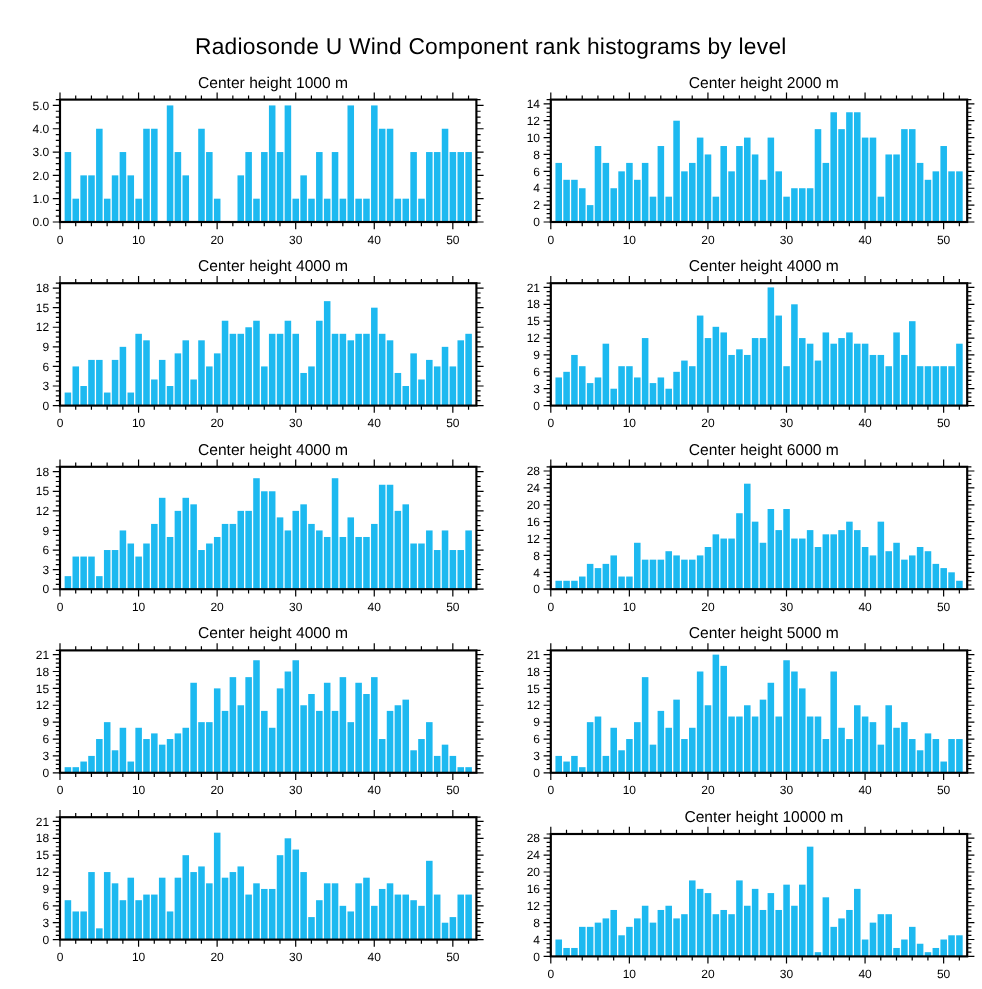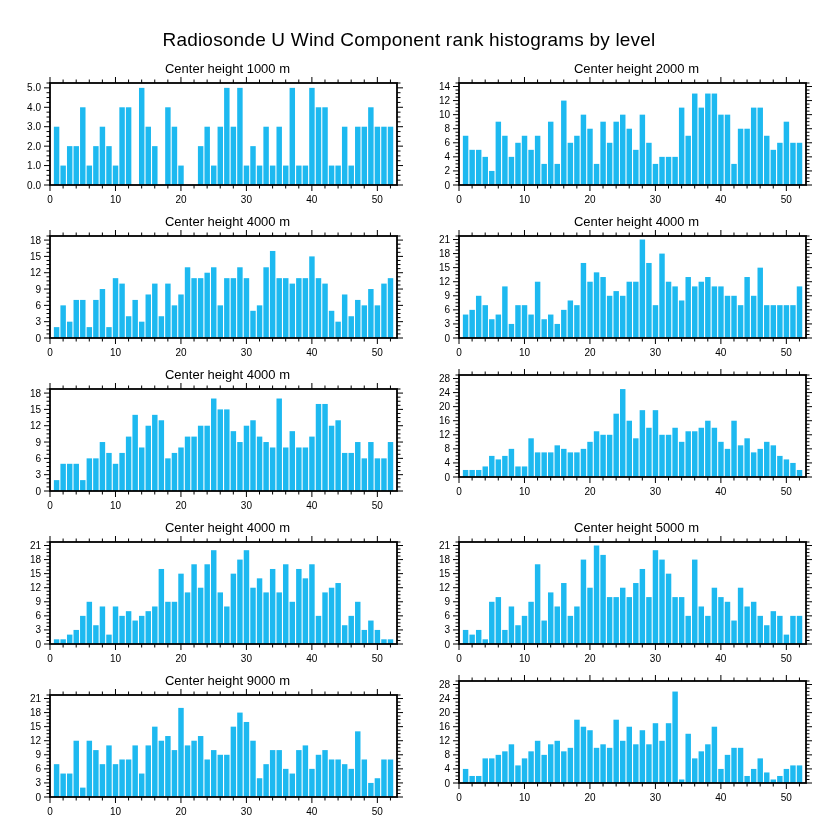--- a/index.html
+++ b/index.html
@@ -945,20 +945,21 @@
         <text x="41" y="14.579999999999998" text-anchor="end" class="ylab">18</text>
         <text x="50" y="127" text-anchor="middle" class="xlab">0</text>
         <text x="115.47169811320755" y="127" text-anchor="middle" class="xlab">10</text>
         <text x="180.9433962264151" y="127" text-anchor="middle" class="xlab">20</text>
         <text x="246.41509433962264" y="127" text-anchor="middle" class="xlab">30</text>
         <text x="311.8867924528302" y="127" text-anchor="middle" class="xlab">40</text>
         <text x="377.35849056603774" y="127" text-anchor="middle" class="xlab">50</text>
       </svg>
     </div>
     <div class="panel">
+      <div class="panel-title">Center height 6000 m</div>
       <svg width="409" height="139">
         <g>
           <rect x="53.87" y="101.97" width="5.45" height="7.03" fill="#1db9f0"></rect>
           <rect x="60.42" y="101.97" width="5.45" height="7.03" fill="#1db9f0"></rect>
           <rect x="66.97" y="101.97" width="5.45" height="7.03" fill="#1db9f0"></rect>
           <rect x="73.52" y="98.45" width="5.45" height="10.55" fill="#1db9f0"></rect>
           <rect x="80.06" y="87.90" width="5.45" height="21.10" fill="#1db9f0"></rect>
           <rect x="86.61" y="91.41" width="5.45" height="17.59" fill="#1db9f0"></rect>
           <rect x="93.16" y="87.90" width="5.45" height="21.10" fill="#1db9f0"></rect>
           <rect x="99.70" y="80.86" width="5.45" height="28.14" fill="#1db9f0"></rect>
@@ -1514,21 +1515,20 @@
         <text x="41" y="14.017241379310335" text-anchor="end" class="ylab">21</text>
         <text x="50" y="127" text-anchor="middle" class="xlab">0</text>
         <text x="115.47169811320755" y="127" text-anchor="middle" class="xlab">10</text>
         <text x="180.9433962264151" y="127" text-anchor="middle" class="xlab">20</text>
         <text x="246.41509433962264" y="127" text-anchor="middle" class="xlab">30</text>
         <text x="311.8867924528302" y="127" text-anchor="middle" class="xlab">40</text>
         <text x="377.35849056603774" y="127" text-anchor="middle" class="xlab">50</text>
       </svg>
     </div>
     <div class="panel">
-      <div class="panel-title">Center height 9000 m</div>
       <svg width="409" height="139">
         <g>
           <rect x="53.87" y="76.17" width="5.45" height="32.83" fill="#1db9f0"></rect>
           <rect x="60.42" y="85.55" width="5.45" height="23.45" fill="#1db9f0"></rect>
           <rect x="66.97" y="85.55" width="5.45" height="23.45" fill="#1db9f0"></rect>
           <rect x="73.52" y="52.72" width="5.45" height="56.28" fill="#1db9f0"></rect>
           <rect x="80.06" y="99.62" width="5.45" height="9.38" fill="#1db9f0"></rect>
           <rect x="86.61" y="52.72" width="5.45" height="56.28" fill="#1db9f0"></rect>
           <rect x="93.16" y="62.10" width="5.45" height="46.90" fill="#1db9f0"></rect>
           <rect x="99.70" y="76.17" width="5.45" height="32.83" fill="#1db9f0"></rect>
@@ -1704,20 +1704,21 @@
         <text x="41" y="14.017241379310335" text-anchor="end" class="ylab">21</text>
         <text x="50" y="127" text-anchor="middle" class="xlab">0</text>
         <text x="115.47169811320755" y="127" text-anchor="middle" class="xlab">10</text>
         <text x="180.9433962264151" y="127" text-anchor="middle" class="xlab">20</text>
         <text x="246.41509433962264" y="127" text-anchor="middle" class="xlab">30</text>
         <text x="311.8867924528302" y="127" text-anchor="middle" class="xlab">40</text>
         <text x="377.35849056603774" y="127" text-anchor="middle" class="xlab">50</text>
       </svg>
     </div>
     <div class="panel">
+      <div class="panel-title">Center height 10000 m</div>
       <svg width="409" height="139">
         <g>
           <rect x="53.87" y="94.93" width="5.45" height="14.07" fill="#1db9f0"></rect>
           <rect x="60.42" y="101.97" width="5.45" height="7.03" fill="#1db9f0"></rect>
           <rect x="66.97" y="101.97" width="5.45" height="7.03" fill="#1db9f0"></rect>
           <rect x="73.52" y="84.38" width="5.45" height="24.62" fill="#1db9f0"></rect>
           <rect x="80.06" y="84.38" width="5.45" height="24.62" fill="#1db9f0"></rect>
           <rect x="86.61" y="80.86" width="5.45" height="28.14" fill="#1db9f0"></rect>
           <rect x="93.16" y="77.34" width="5.45" height="31.66" fill="#1db9f0"></rect>
           <rect x="99.70" y="70.31" width="5.45" height="38.69" fill="#1db9f0"></rect>

